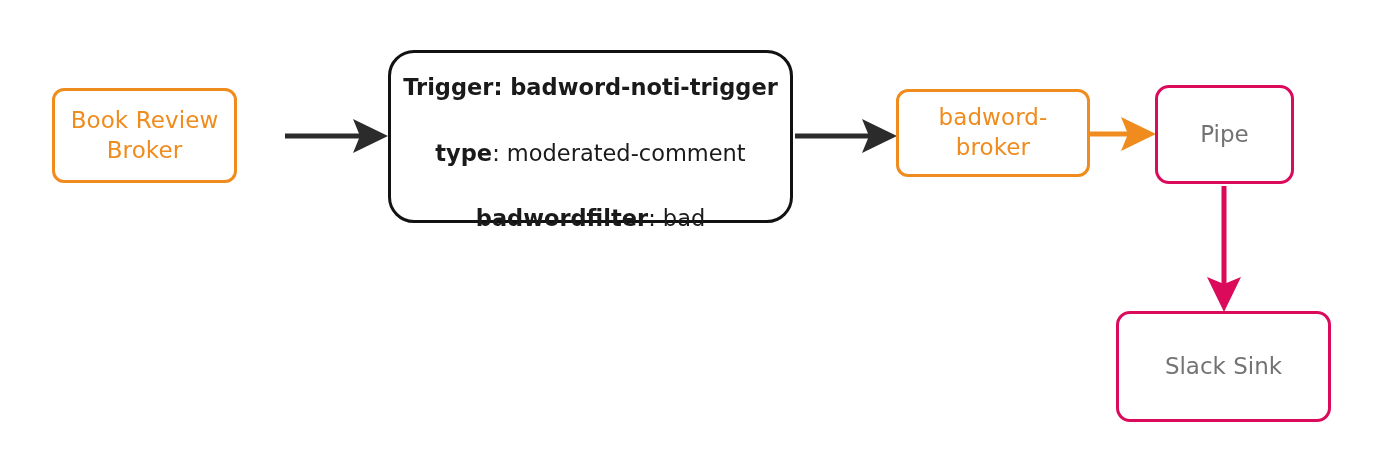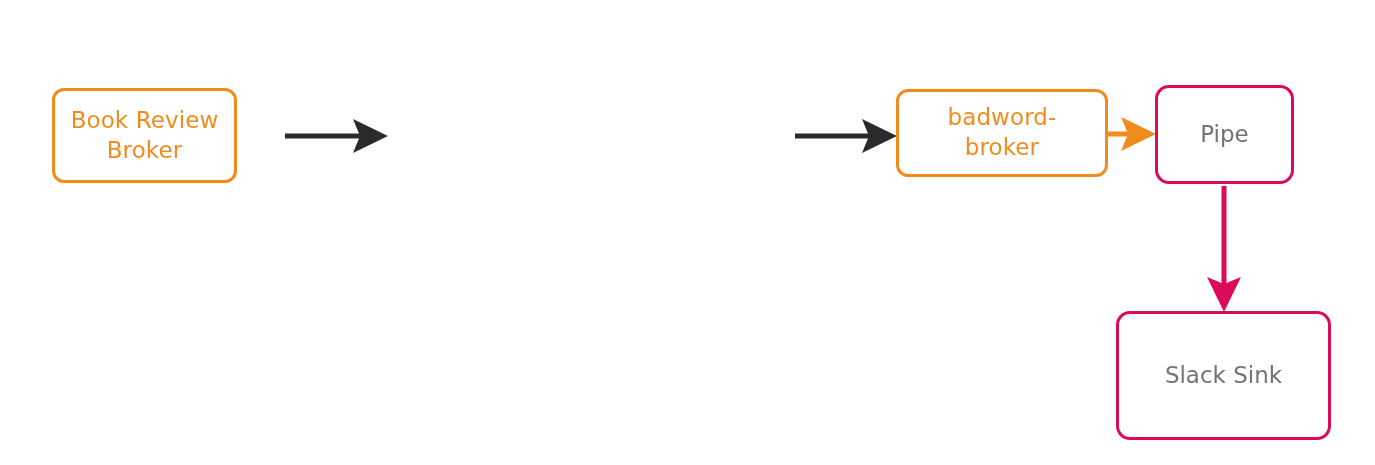--- a/index.html
+++ b/index.html
@@ -75,23 +75,23 @@
     border-radius: 14px;
     color: #737373;
   }
   .node-pink .node-label {
     font-size: 23px;
   }
 
   
   #node-book-review-broker { left: 52px;   top: 88px;  width: 185px; height: 95px; }
   #node-trigger            { left: 388px;  top: 50px;  width: 405px; height: 173px; }
-  #node-badword-broker     { left: 896px;  top: 89px;  width: 212px; height: 88px; }
+  #node-badword-broker     { left: 896px;  top: 89px;  width: 194px; height: 88px; }
   #node-pipe               { left: 1155px; top: 85px;  width: 139px; height: 99px; }
-  #node-slack-sink         { left: 1116px; top: 311px; width: 215px; height: 129px; }
+  #node-slack-sink         { left: 1116px; top: 311px; width: 215px; height: 111px; }
 </style>
 </head>
 <body>
 
 <div id="diagram-canvas">
 
   <svg class="edge-layer" viewBox="0 0 1375 465" xmlns="http://www.w3.org/2000/svg">
     <defs>
       <marker id="arrow-dark" markerWidth="9" markerHeight="9" refX="5.2" refY="3.4" orient="auto" markerUnits="strokeWidth">
         <path d="M0,0 L7,3.4 L0,6.8 L1.4,3.4 z" fill="#2B2B2B"></path>
@@ -111,20 +111,27 @@
     <line x1="1077" y1="134" x2="1147" y2="134" stroke="#F08C1E" stroke-width="5" marker-end="url(#arrow-orange)"></line>
 
     <line x1="1224" y1="186" x2="1224" y2="303" stroke="#DB0A5B" stroke-width="5" marker-end="url(#arrow-pink)"></line>
   </svg>
 
   <div class="node node-broker" id="node-book-review-broker">
     <span class="node-label">Book Review
 Broker</span>
   </div>
 
+  <div class="node node-trigger" id="node-trigger">
+    <span class="node-label">
+      <span class="line-strong">Trigger: badword-noti-trigger</span><br>
+      <span class="k">type</span><span>: moderated-comment</span><br>
+      <span class="k">badwordfilter</span><span>: bad</span>
+    </span>
+  </div>
 
   <div class="node node-broker" id="node-badword-broker">
     <span class="node-label">badword-
 broker</span>
   </div>
 
   <div class="node node-pink" id="node-pipe">
     <span class="node-label">Pipe</span>
   </div>
 

